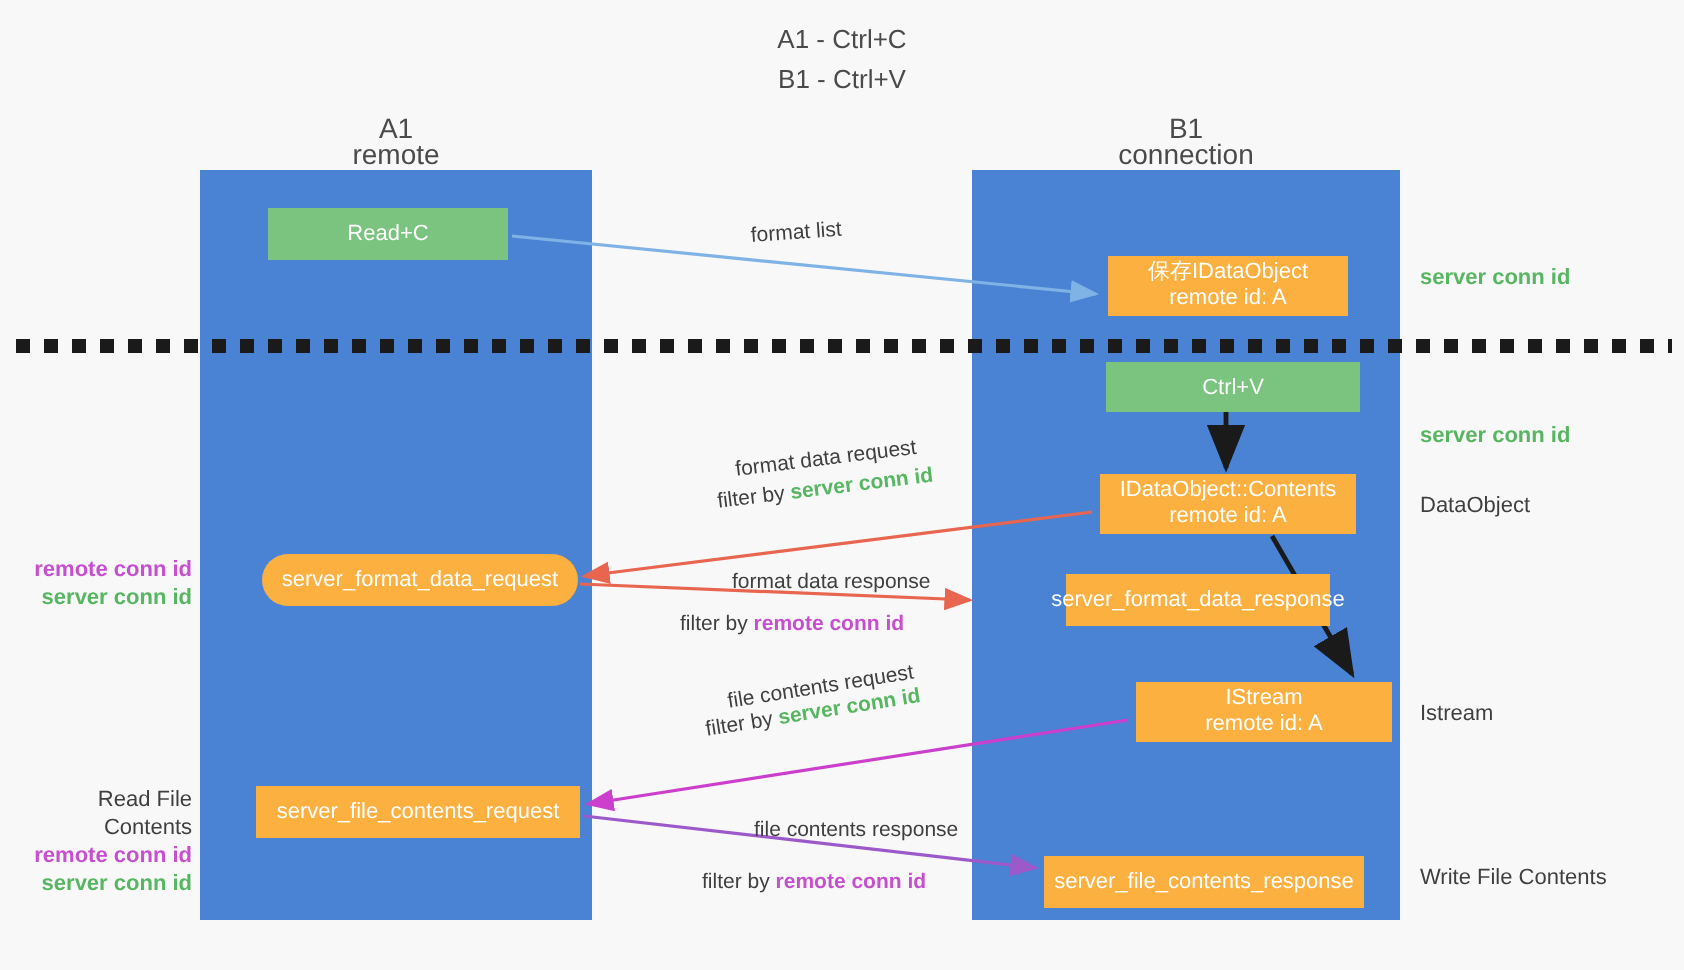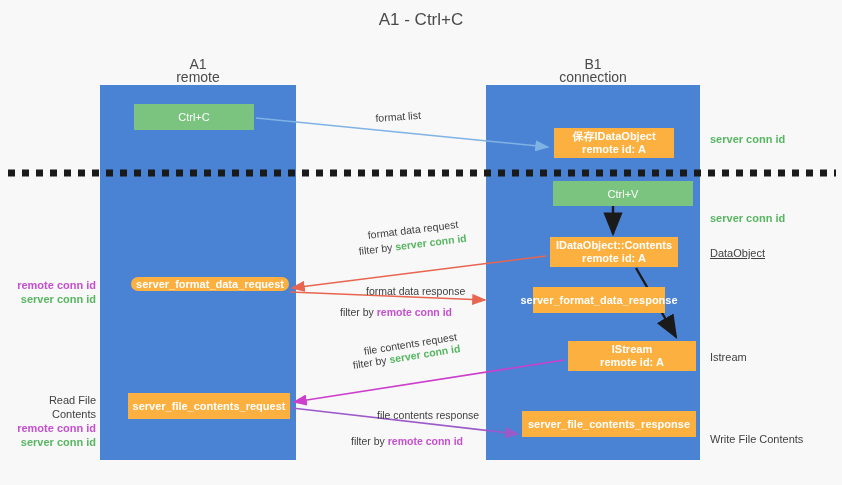--- a/index.html
+++ b/index.html
@@ -15,44 +15,44 @@
 
   .lane{position:absolute;background:#4a83d4;}
   #lane-a1{left:100px;top:85px;width:196px;height:375px;}
   #lane-b1{left:486px;top:85px;width:214px;height:375px;}
 
   .lane-head{position:absolute;text-align:center;color:#4a4a4a;font-size:14px;line-height:13px;}
   #head-a1{left:120px;top:58px;width:156px;}
   #head-b1{left:510px;top:58px;width:166px;}
 
   .title{position:absolute;left:0;top:10px;width:842px;text-align:center;
-         color:#4a4a4a;font-size:17px;line-height:20px;}
+         color:#4a4a4a;font-size:13px;line-height:20px;}
 
   .box{position:absolute;display:flex;align-items:center;justify-content:center;
        text-align:center;color:#fff;box-sizing:border-box;}
   .box-green{background:#7ac47f;font-size:11px;}
-  .box-orange{background:#fbb040;font-size:11px;line-height:13px;font-weight:bold;}
+  .box-orange{background:#fbb040;font-size:11px;line-height:13px;}
 
   #box-ctrlc{left:134px;top:104px;width:120px;height:26px;}
   #box-save-idataobject{left:554px;top:128px;width:120px;height:30px;}
-  #box-ctrlv{left:553px;top:181px;width:140px;height:25px;}
+  #box-ctrlv{left:553px;top:181px;width:127px;height:25px;}
   #box-getdata{left:550px;top:237px;width:128px;height:30px;}
-  #box-fmt-req{left:131px;top:277px;width:158px;height:14px;border-radius:13px;}
+  #box-fmt-req{left:131px;top:277px;width:158px;height:26px;border-radius:13px;}
   #box-fmt-resp{left:489px;top:287px;width:132px;height:26px;margin-left:44px;}
   #box-istream{left:568px;top:341px;width:128px;height:30px;}
   #box-file-req{left:128px;top:393px;width:162px;height:26px;}
-  #box-file-resp{left:522px;top:411px;width:174px;height:26px;}
+  #box-file-resp{left:522px;top:428px;width:160px;height:26px;}
 
   .side-label{position:absolute;font-size:11px;color:#3f3f3f;line-height:14px;}
   .green-txt{color:#57b661;font-weight:bold;}
   .magenta-txt{color:#c64fd0;font-weight:bold;}
 
   #lbl-server-conn-1{left:710px;top:132px;}
   #lbl-server-conn-2{left:710px;top:211px;}
-  #lbl-dataobject{left:710px;top:246px;color:#3f3f3f;text-decoration:underline;}
+  #lbl-dataobject{left:710px;top:246px;color:#3f3f3f;}
   #lbl-istream{left:710px;top:350px;color:#3f3f3f;}
   #lbl-write-file{left:710px;top:432px;color:#3f3f3f;}
 
   #lbl-left-1{left:8px;top:278px;width:88px;text-align:right;}
   #lbl-left-2{left:8px;top:393px;width:88px;text-align:right;}
 
   .arrow-label{position:absolute;font-size:10.5px;color:#3f3f3f;white-space:nowrap;}
   .rot-a{transform:rotate(-7deg);transform-origin:left top;}
   .rot-b{transform:rotate(-9deg);transform-origin:left top;}
 
@@ -66,20 +66,21 @@
   #al-fcresp1{left:377px;top:409px;}
   #al-fcresp2{left:351px;top:435px;}
 </style>
 </head>
 <body>
 
 <div id="canvas">
 
   <div class="title">
     <div>A1 - Ctrl+C</div>
+    <div>B1 - Ctrl+V</div>
   </div>
 
   <div class="lane-head" id="head-a1">
     <div>A1</div>
     <div>remote</div>
   </div>
   <div class="lane-head" id="head-b1">
     <div>B1</div>
     <div>connection</div>
   </div>
@@ -117,21 +118,21 @@
     <line x1="290" y1="292" x2="485" y2="300" stroke="#e8654f" stroke-width="1.6" marker-end="url(#ah-red)"></line>
 
     <line x1="636" y1="268" x2="676" y2="337" stroke="#1a1a1a" stroke-width="2.4" marker-end="url(#ah-black)"></line>
 
     <line x1="564" y1="360" x2="294" y2="402" stroke="#cc3fcc" stroke-width="1.6" marker-end="url(#ah-magenta)"></line>
 
     <line x1="292" y1="408" x2="518" y2="434" stroke="#9b59c9" stroke-width="1.6" marker-end="url(#ah-purple)"></line>
   </svg>
 
   <div class="box box-green" id="box-ctrlc">
-    <span>Ctrl+C</span>
+    <span>Read+C</span>
   </div>
 
   <div class="box box-orange" id="box-save-idataobject">
     <div>
       <div>保存IDataObject</div>
       <div>remote id: A</div>
     </div>
   </div>
 
   <div class="box box-green" id="box-ctrlv">

